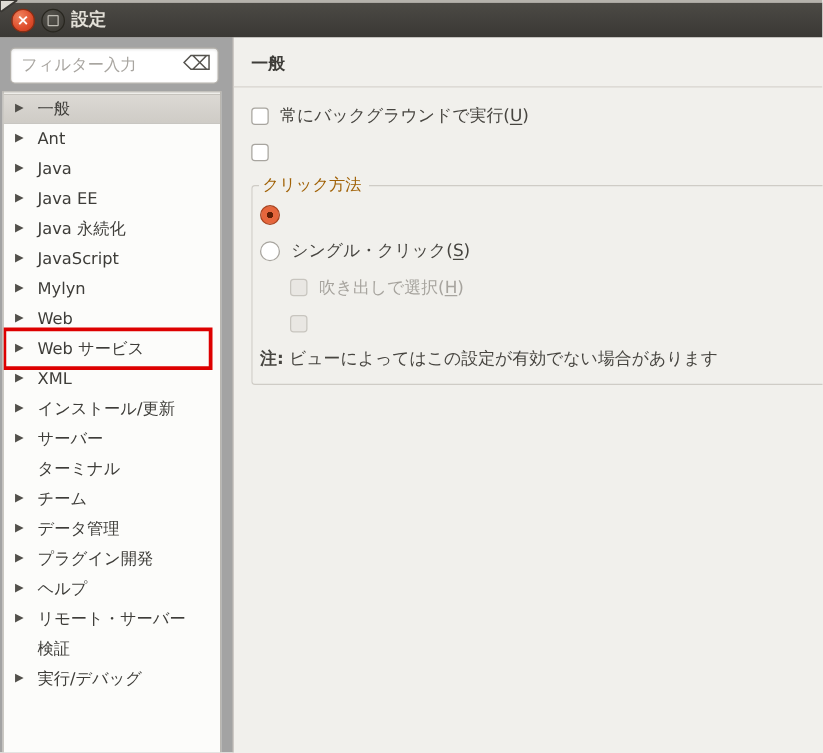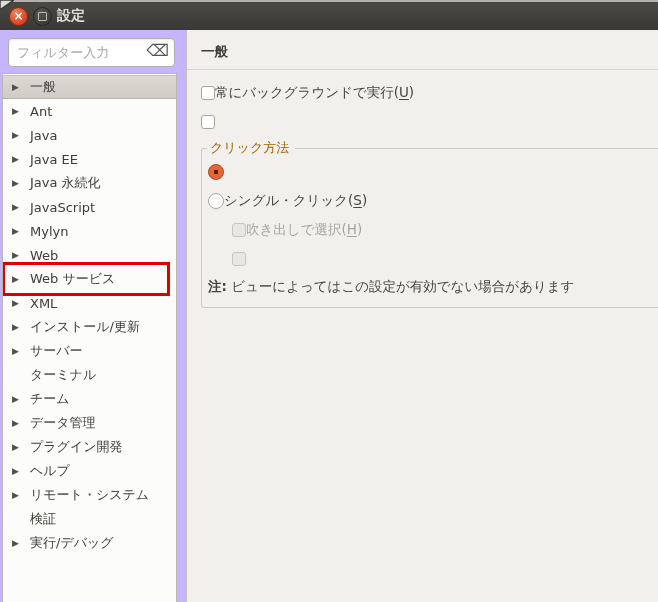--- a/index.html
+++ b/index.html
@@ -39,21 +39,21 @@
   .win-title { color: #e3e0d8; font-weight: bold; font-size: 14px; }
   .corner-artifact { position: absolute; top: 0; left: 0; z-index: 10; }
 
   
   .app-body { display: flex; height: 572px; }
 
   
   .sidebar {
     width: 187px; flex: none; box-sizing: border-box;
     border-right: 1px solid #c3c0ba;
-    background: #c4b5fd;
+    background: #a3a3a3;
     display: flex; flex-direction: column;
   }
   .filter-wrap { padding: 8px 11px 6px 8px; position: relative; flex: none; }
   .filter-input {
     width: 100%; height: 29px; box-sizing: border-box;
     border: 1px solid #b3b0aa; border-radius: 4px;
     background: #ffffff;
     box-shadow: inset 0 1px 2px rgba(0,0,0,0.10);
     padding: 0 28px 0 8px;
     font-family: inherit; font-size: 13px; color: #474540;
@@ -90,21 +90,21 @@
 
   
   .main { flex: 1; min-width: 0; background: #f1f0ec; }
   .main-header {
     height: 40px; line-height: 42px; box-sizing: border-box;
     padding-left: 14px; font-size: 13.5px; font-weight: bold; color: #3e3d39;
     border-bottom: 1px solid #d7d4ce;
   }
   .main-content { padding: 8px 0 0 14px; }
   .opt-row {
-    display: flex; align-items: center; gap: 0;
+    display: flex; align-items: center; gap: 9px;
     height: 29px; white-space: nowrap;
     font-size: 13.5px; color: #474540;
   }
   .opt-row.indent { margin-left: 24px; }
   .opt-row.disabled { color: #a7a49e; }
   .checkbox {
     width: 14px; height: 14px; box-sizing: border-box; flex: none;
     border: 1px solid #a8a59f; border-radius: 3px; background: #ffffff;
   }
   .checkbox.disabled { background: #e9e7e3; border-color: #c8c5bf; }
@@ -221,21 +221,21 @@
           <div class="tree-row">
     <span class="tree-arrow">▶</span>
     <span class="tree-label">プラグイン開発</span>
   </div>
           <div class="tree-row">
     <span class="tree-arrow">▶</span>
     <span class="tree-label">ヘルプ</span>
   </div>
           <div class="tree-row">
     <span class="tree-arrow">▶</span>
-    <span class="tree-label">リモート・システム</span>
+    <span class="tree-label">リモート・サーバー</span>
   </div>
           <div class="tree-row">
     <span class="tree-arrow" style="visibility: hidden;">▶</span>
     <span class="tree-label">検証</span>
   </div>
           <div class="tree-row">
     <span class="tree-arrow">▶</span>
     <span class="tree-label">実行/デバッグ</span>
   </div>
         </div>

